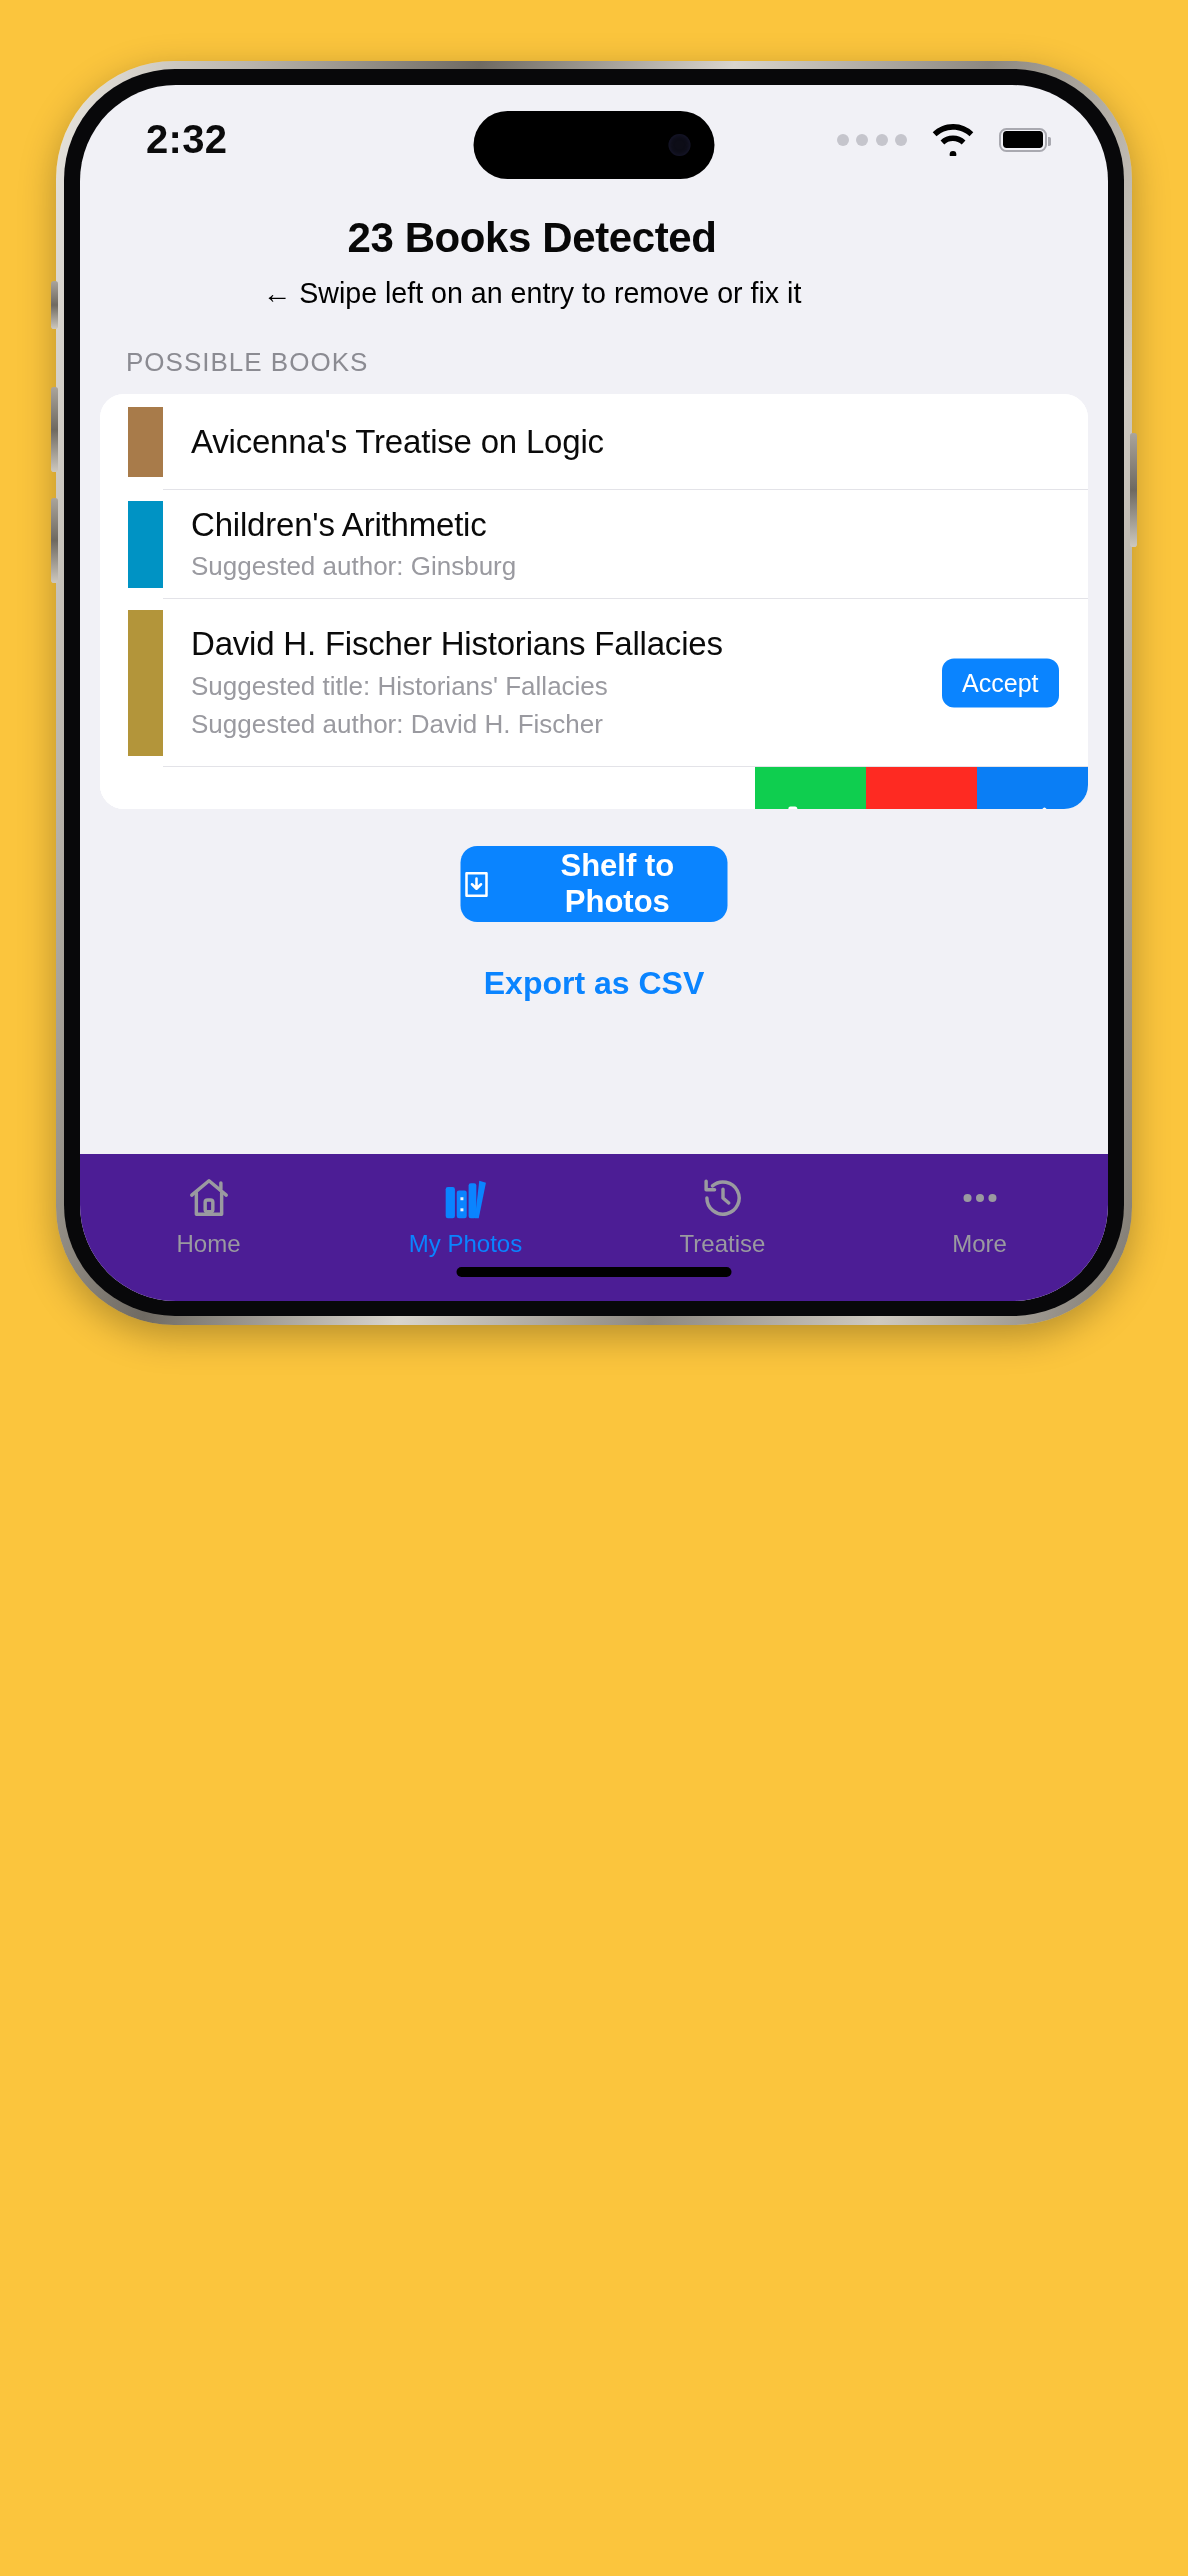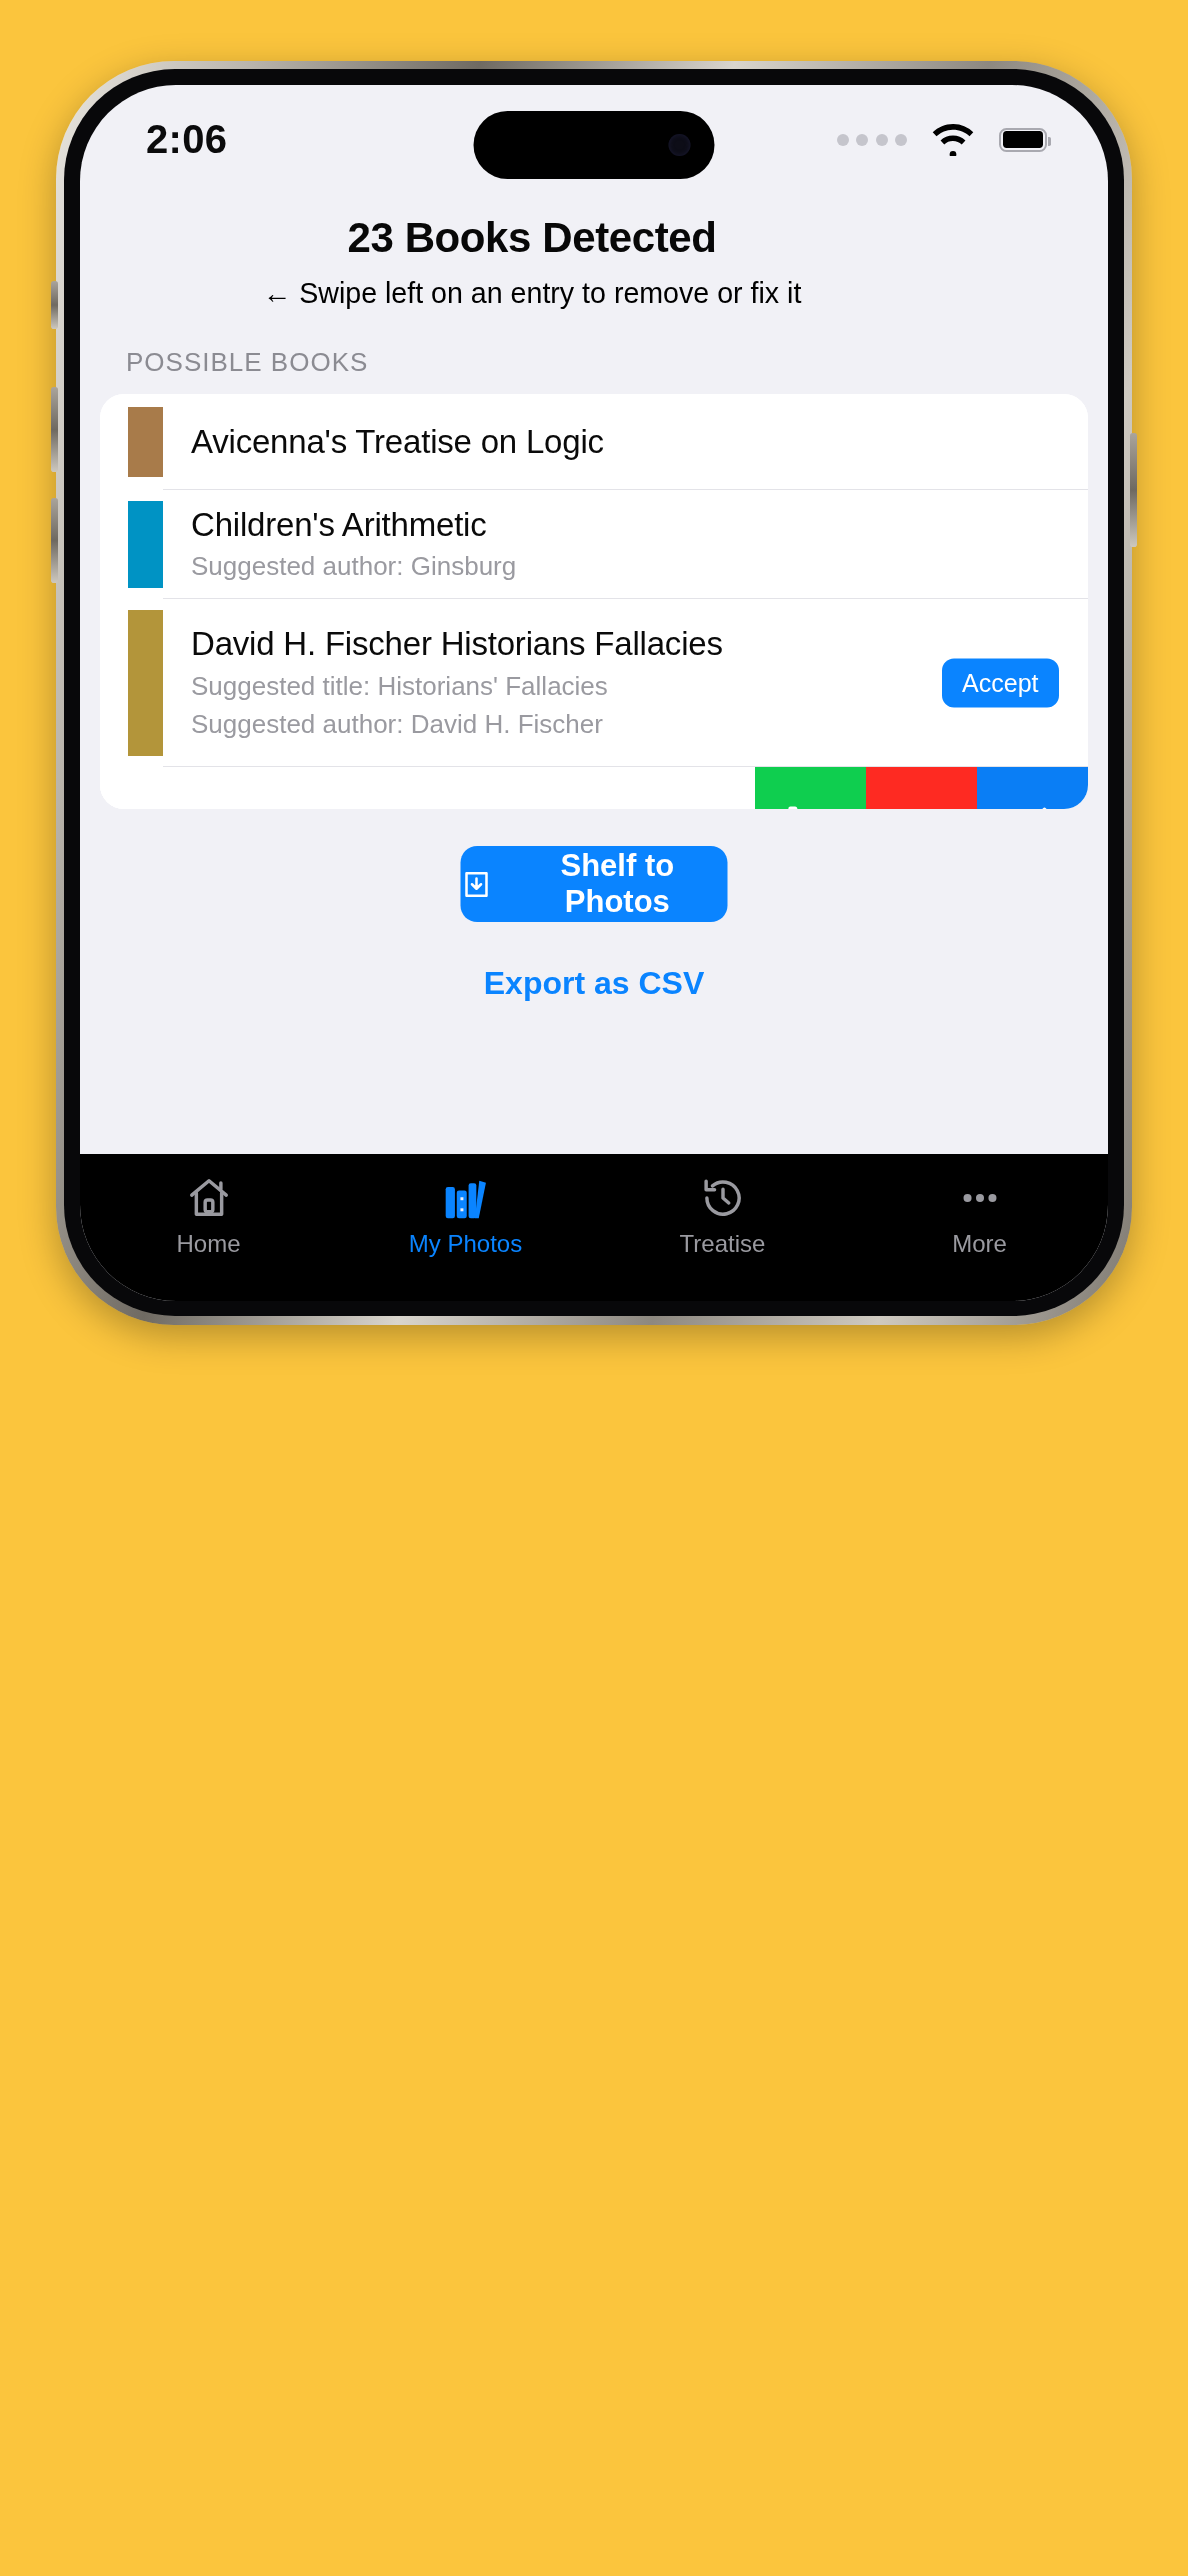--- a/index.html
+++ b/index.html
@@ -117,21 +117,21 @@
   }
   #export-csv-button{
     position:absolute; left:50%; transform:translateX(-50%); top:880px;
     color:#0a84ff; font-size:32px; font-weight:700; background:none; border:none;
   }
 
   
   #tab-bar{
     position:absolute; bottom:0; left:0; width:1028px; height:147px;
     display:flex; align-items:flex-start; padding-top:16.6px;
-    background:#000000;
+    background:#4c1d95;
   }
   .tab-item{ flex:1; display:flex; flex-direction:column; align-items:center; gap:9.2px; }
   .tab-label{ font-size:24px; color:#9a9aa0; }
   .tab-item.active .tab-label{ color:#0a84ff; }
   .tab-icon{ height:50px; display:flex; align-items:flex-end; }
   #home-indicator{
     position:absolute; bottom:24px; left:50%; transform:translateX(-50%);
     width:275px; height:10px; border-radius:5.5px; background:#000;
   }
 </style>
@@ -141,21 +141,21 @@
 <div id="device-outer"></div>
 <div class="side-btn" id="btn-silent"></div>
 <div class="side-btn" id="btn-volup"></div>
 <div class="side-btn" id="btn-voldown"></div>
 <div class="side-btn" id="btn-power"></div>
 <div id="device-bezel"></div>
 
 <div id="screen">
 
   <div id="status-bar">
-    <div id="status-time">2:06</div>
+    <div id="status-time">2:32</div>
     <div id="status-right">
       <div id="cell-dots">
         <i></i>
           <i></i>
           <i></i>
           <i></i>
       </div>
       <svg width="44" height="32" viewBox="0 0 24 18">
         <path d="M12 15.2a1.9 1.9 0 1 0 0 3.8 1.9 1.9 0 0 0 0-3.8z" fill="#000"></path>
         <path d="M12 9.6c1.9 0 3.6.7 4.9 1.9l2.1-2.2A10.3 10.3 0 0 0 12 6.5c-2.7 0-5.2 1-7 2.8l2.1 2.2A7 7 0 0 1 12 9.6z" fill="#000"></path>

